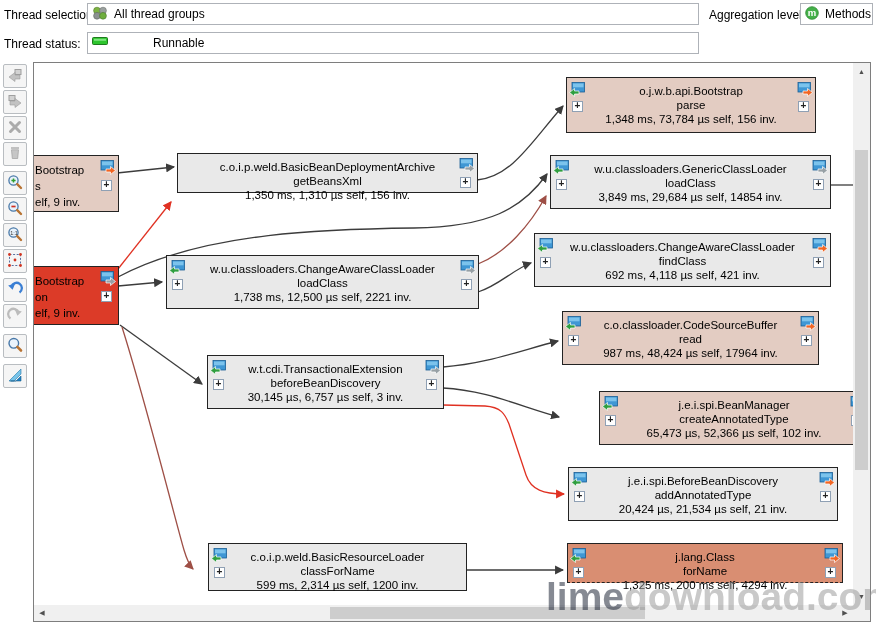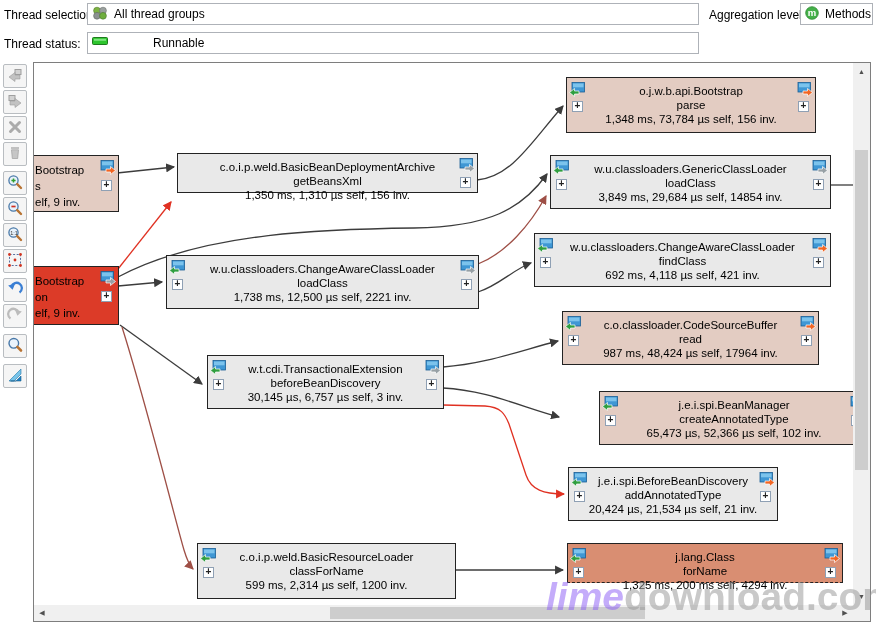--- a/index.html
+++ b/index.html
@@ -25,21 +25,21 @@
   .istack.in{left:2px;} .istack.out{right:2px;}
   .plusbox{width:11px;height:11px;background:#fff;border:1px solid #8fa0b4;box-sizing:border-box;
            font-size:10px;line-height:8px;text-align:center;margin:1px 0 0 3px;font-weight:bold;color:#222;}
   
   .sb{position:absolute;background:#f0f0f0;}
   .sb-btn{position:absolute;display:flex;align-items:center;justify-content:center;
           font-size:7px;color:#505050;background:#f0f0f0;}
   .sb-thumb{position:absolute;background:#cdcdcd;}
   #watermark{position:absolute;left:546px;top:575px;z-index:50;font-size:39px;font-weight:bold;
              opacity:.5;white-space:nowrap;letter-spacing:0;pointer-events:none;}
-  #watermark .wm-lime{color:#8b5cf6;font-style:italic;} #watermark .wm-rest{color:#949494;}
+  #watermark .wm-lime{color:#0f172a;} #watermark .wm-rest{color:#949494;}
 </style>
 </head>
 <body>
 
 <div>
   <span class="lbl" style="left:4px;top:8px;">Thread selection:</span>
   <div class="combo" style="left:87px;top:3px;width:612px;height:22px;">
     <span><svg width="16" height="14">
       <circle cx="5" cy="4.6" r="3.4" fill="#7cb342" stroke="#527c2a" stroke-width="0.6"></circle>
       <circle cx="11" cy="4.6" r="3.4" fill="#9aa09e" stroke="#6d726f" stroke-width="0.6"></circle>
@@ -305,36 +305,36 @@
             <rect x="3" y="0.5" width="12.5" height="9.5" fill="#3f97d4" stroke="#1a5e94" stroke-width="0.8"></rect>
             <rect x="4" y="1.5" width="10.5" height="3.8" fill="#7cc3ec"></rect>
             <polygon points="0.5,10.5 5.5,6.5 5.5,9 10,9 10,12 5.5,12 5.5,14.5" fill="#2f9e3f" stroke="#fff" stroke-width="0.7"></polygon>
           </svg><div class="plusbox">+</div></div>
         <div class="istack out"><svg width="18" height="15">
             <rect x="3" y="0.5" width="12.5" height="9.5" fill="#3f97d4" stroke="#1a5e94" stroke-width="0.8"></rect>
             <rect x="4" y="1.5" width="10.5" height="3.8" fill="#7cc3ec"></rect>
             <polygon points="17.5,10.5 12.5,6.5 12.5,9 8,9 8,12 12.5,12 12.5,14.5" fill="#f26522" stroke="#fff" stroke-width="0.7"></polygon>
           </svg><div class="plusbox">+</div></div>
       </div>
-      <div class="node bg-gray" style="left: 534px; top: 404px; width: 210px; height: 54px;">
+      <div class="node bg-gray" style="left: 534px; top: 404px; width: 270px; height: 54px;">
         <div>j.e.i.spi.BeforeBeanDiscovery</div>
         <div>addAnnotatedType</div>
         <div>20,424 µs, 21,534 µs self, 21 inv.</div>
         <div class="istack in"><svg width="18" height="15">
             <rect x="3" y="0.5" width="12.5" height="9.5" fill="#3f97d4" stroke="#1a5e94" stroke-width="0.8"></rect>
             <rect x="4" y="1.5" width="10.5" height="3.8" fill="#7cc3ec"></rect>
             <polygon points="0.5,10.5 5.5,6.5 5.5,9 10,9 10,12 5.5,12 5.5,14.5" fill="#2f9e3f" stroke="#fff" stroke-width="0.7"></polygon>
           </svg><div class="plusbox">+</div></div>
         <div class="istack out"><svg width="18" height="15">
             <rect x="3" y="0.5" width="12.5" height="9.5" fill="#3f97d4" stroke="#1a5e94" stroke-width="0.8"></rect>
             <rect x="4" y="1.5" width="10.5" height="3.8" fill="#7cc3ec"></rect>
             <polygon points="17.5,10.5 12.5,6.5 12.5,9 8,9 8,12 12.5,12 12.5,14.5" fill="#f26522" stroke="#fff" stroke-width="0.7"></polygon>
           </svg><div class="plusbox">+</div></div>
       </div>
-      <div class="node bg-gray" style="left: 163px; top: 480px; width: 259px; height: 56px;">
+      <div class="node bg-gray" style="left: 174px; top: 480px; width: 259px; height: 48px;">
         <div>c.o.i.p.weld.BasicResourceLoader</div>
         <div>classForName</div>
         <div>599 ms, 2,314 µs self, 1200 inv.</div>
         <div class="istack in"><svg width="18" height="15">
             <rect x="3" y="0.5" width="12.5" height="9.5" fill="#3f97d4" stroke="#1a5e94" stroke-width="0.8"></rect>
             <rect x="4" y="1.5" width="10.5" height="3.8" fill="#7cc3ec"></rect>
             <polygon points="0.5,10.5 5.5,6.5 5.5,9 10,9 10,12 5.5,12 5.5,14.5" fill="#2f9e3f" stroke="#fff" stroke-width="0.7"></polygon>
           </svg><div class="plusbox">+</div></div>
       </div>
       <div class="node bg-hot dashed-bottom" style="left: 533px; top: 480px; width: 276px; height: 40px;">

